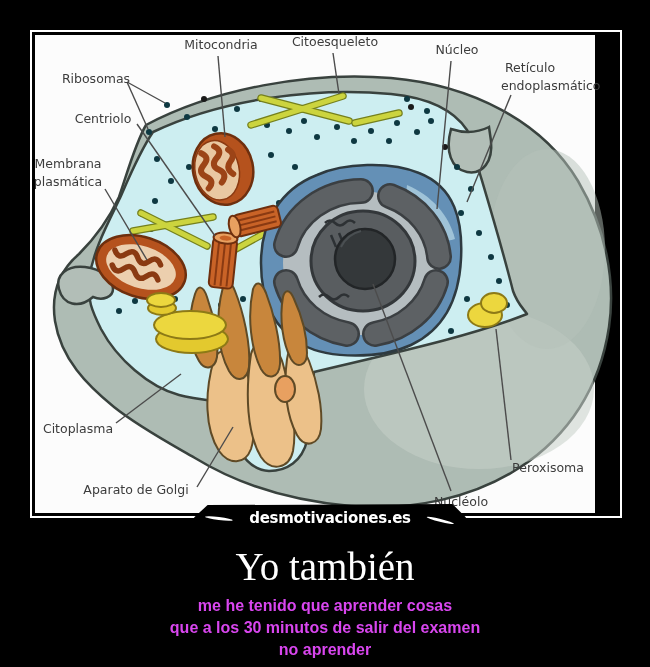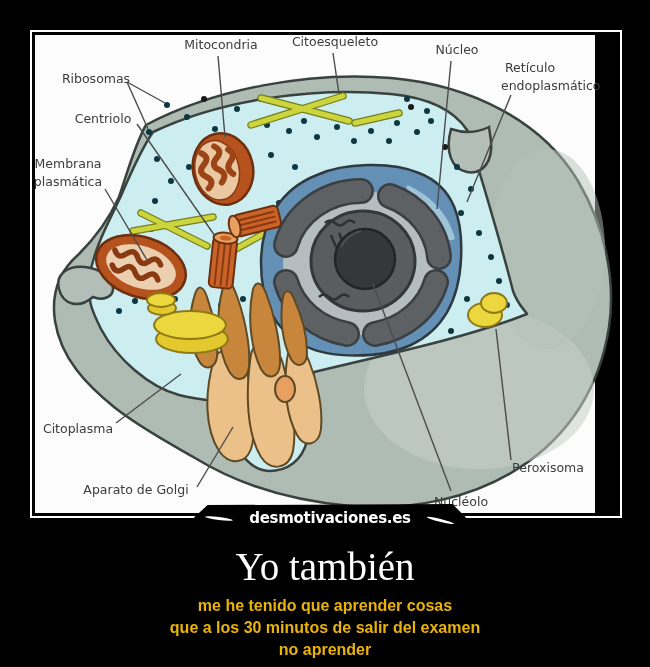--- a/index.html
+++ b/index.html
@@ -15,21 +15,21 @@
              clip-path:polygon(0% 50%,5% 4%,95% 0%,100% 50%,95% 96%,5% 100%);}
   .wm-text{color:#fff;font-weight:bold;font-size:15px;letter-spacing:-0.3px;
            font-family:"DejaVu Sans",sans-serif;}
   .swoosh{display:inline-block;width:28px;height:3px;background:#fff;border-radius:50%;}
   .swoosh.left{transform:rotate(7deg) translateY(1px);}
   .swoosh.right{transform:rotate(14deg) translateY(3px);}
   .caption{position:absolute;left:0;top:544px;width:650px;text-align:center;text-decoration:underline;}
   .caption-title{font-family:"Liberation Serif","DejaVu Serif",serif;font-size:39px;
                  line-height:46px;color:#fff;}
   .caption-sub{margin-top:5px;font-family:"Liberation Sans","DejaVu Sans",sans-serif;
-               font-weight:bold;font-size:16px;line-height:22px;color:#eab308;}
+               font-weight:bold;font-size:16px;line-height:22px;color:#d946ef;}
 </style>
 </head>
 <body>
 
 <div class="poster">
 
   <div class="frame">
     <div class="image-area">
       <svg width="582" height="478" viewBox="36 36 582 478">
 

